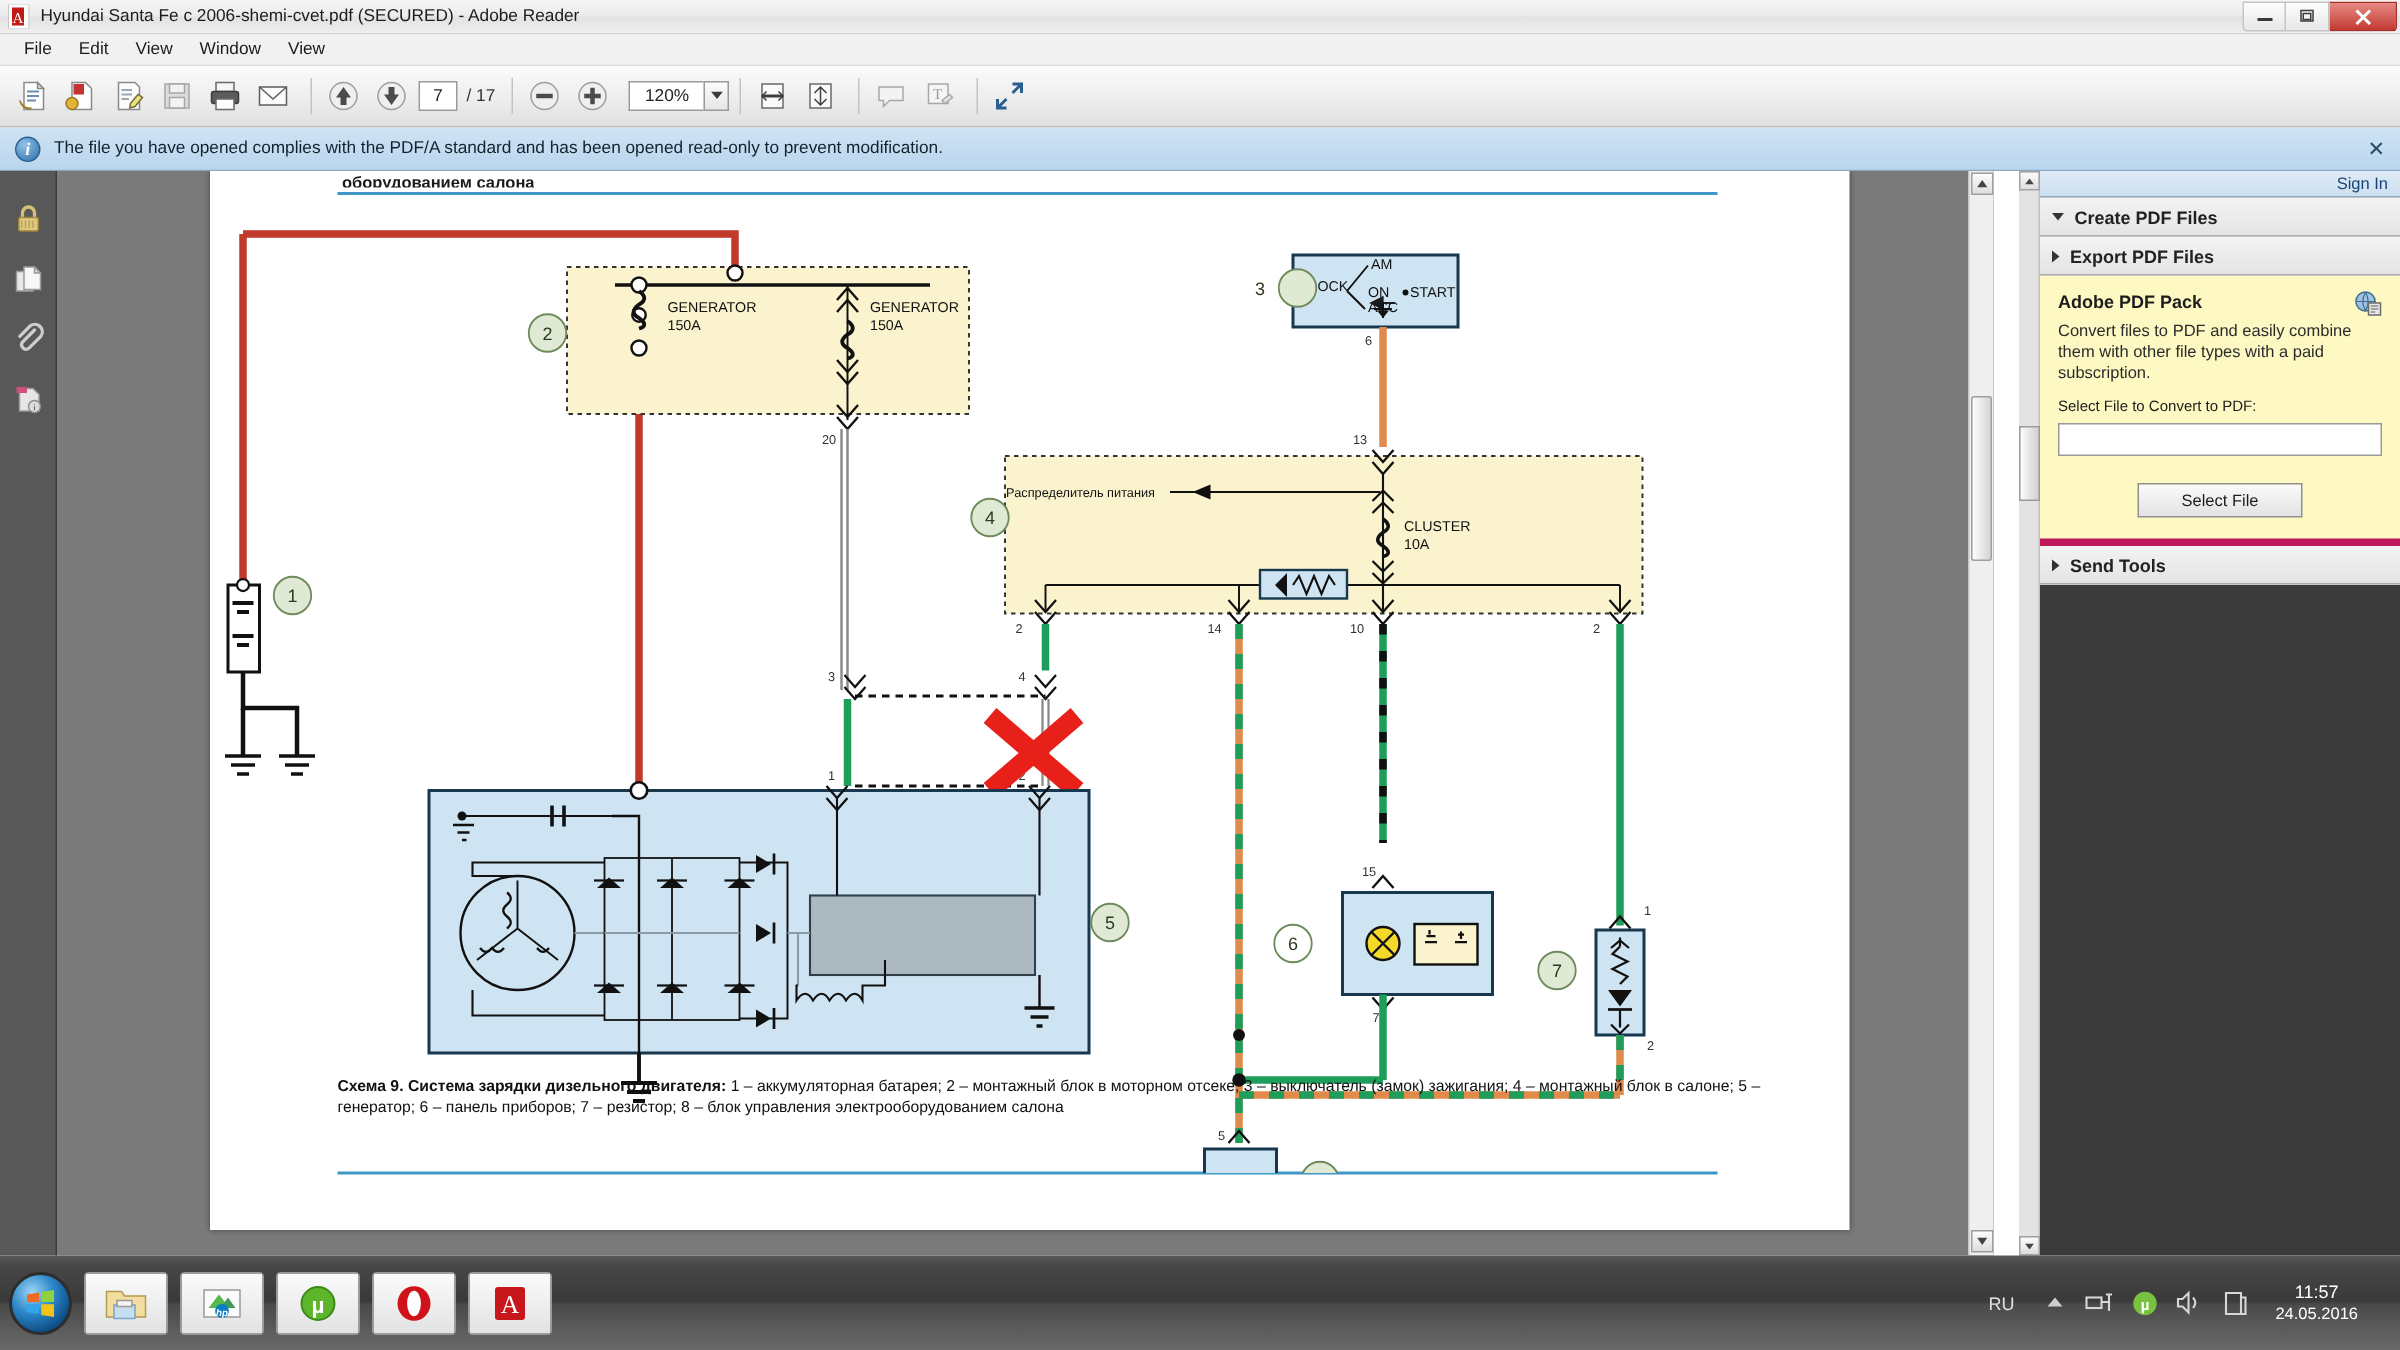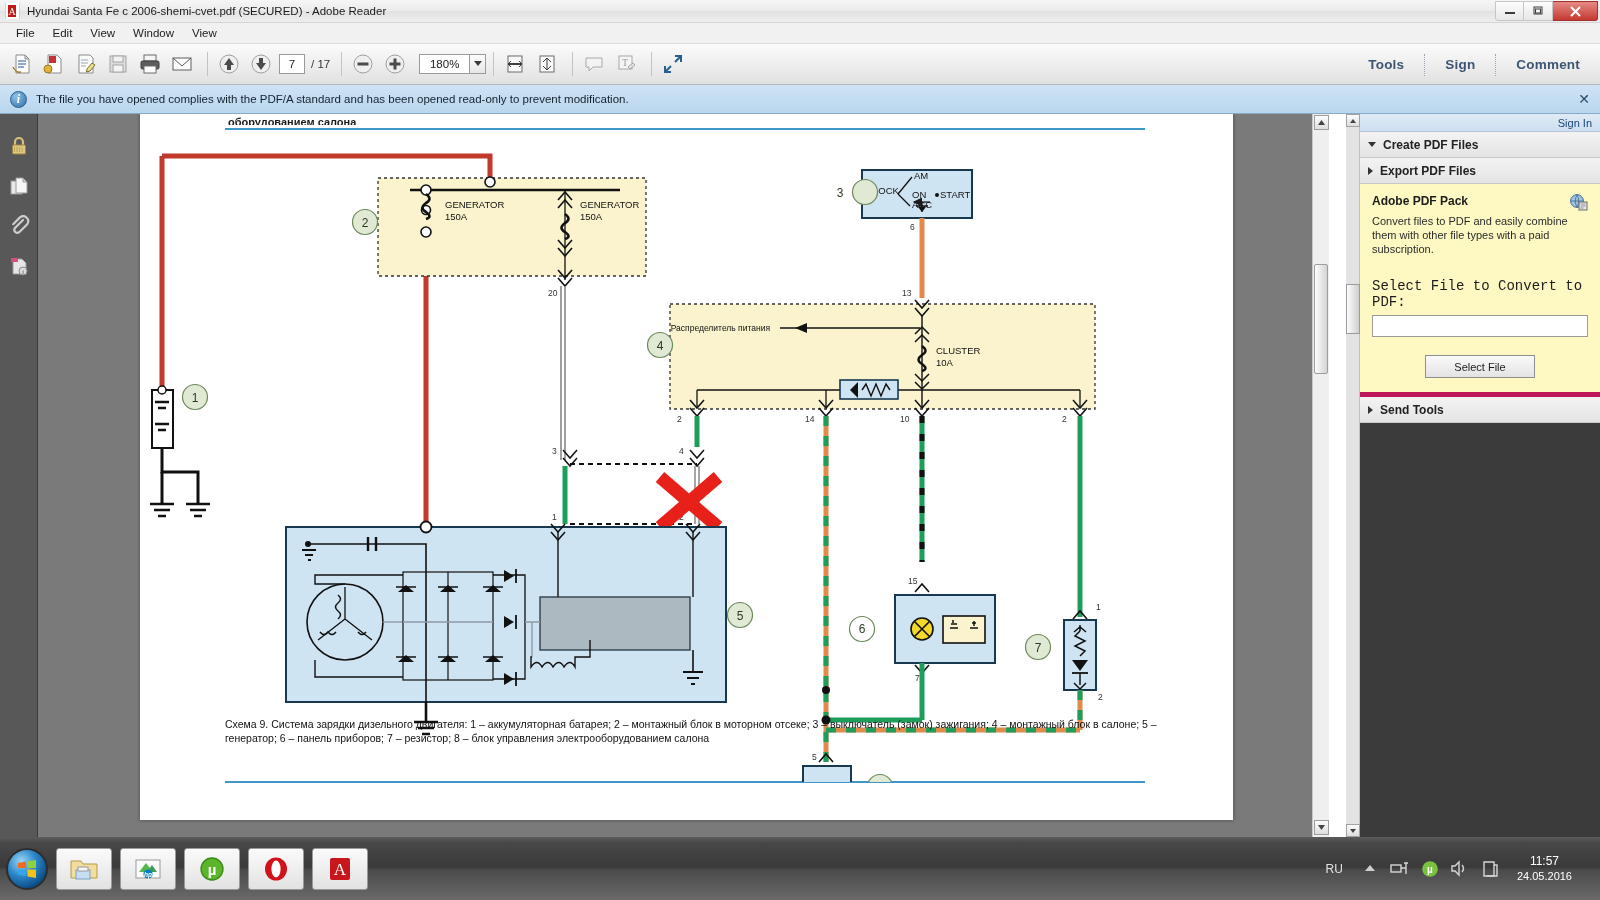--- a/index.html
+++ b/index.html
@@ -166,21 +166,21 @@
     border-bottom: 1px solid #c8c8c8;
     display: flex; align-items: center; padding-left: 8px;
   }
   .tri { width: 0; height: 0; margin-right: 7px; }
   .tri-right { border-left: 5px solid #333; border-top: 4px solid transparent; border-bottom: 4px solid transparent; }
   .tri-down { border-top: 5px solid #333; border-left: 4px solid transparent; border-right: 4px solid transparent; }
   .rp-section-title { font-size: 12px; font-weight: bold; color: #222; }
   .rp-body { background: #fef9c3; padding: 10px 12px 14px 12px; border-bottom: 5px solid #be185d; }
   .rp-h { font-size: 12px; font-weight: bold; color: #1c1c1c; margin-bottom: 6px; }
   .rp-p { font-size: 11px; color: #2b2b2b; line-height: 14px; }
-  .rp-label { font-size: 14px; color: #1c1c1c; margin-top: 22px; margin-bottom: 5px; font-family: Liberation Mono, monospace; }
+  .rp-label { font-size: 10px; color: #1c1c1c; margin-top: 10px; margin-bottom: 5px; }
   .rp-input {
     width: 100%; height: 22px; background: #fff; border: 1px solid #9a9a9a;
   }
   .rp-btn {
     width: 110px; height: 23px; margin: 18px auto 0 auto; display: block;
     background: linear-gradient(to bottom,#fafafa,#e3e3e3);
     border: 1px solid #8f8f8f; font-size: 11px; color: #1c1c1c;
   }
   .pdfpack-icon {
     position: absolute; right: 12px; width: 18px; height: 17px;
@@ -223,21 +223,21 @@
     position: absolute; left: 88px; top: 2px; font-size: 11px; color: #1a1a1a;
     font-weight: bold; overflow: hidden; height: 9px;
   }
   .rulehr {
     position: absolute; left: 85px; width: 920px; height: 2px; background: #3f97c8;
   }
   .caption {
     position: absolute; left: 85px; width: 965px; font-size: 10.5px; color: #111;
     line-height: 14px;
   }
-  .caption b { font-weight: normal; text-align: center; }
+  .caption b { font-weight: bold; text-align: center; }
 
   svg { display: block; }
 </style>
 </head>
 <body>
 
 <div id="app">
 
   <div class="titlebar">
     <div class="tb-icon">
@@ -348,21 +348,21 @@
       </svg>
     </div>
     <div class="tbtn">
       <svg width="22" height="22" viewBox="0 0 22 22">
         <circle cx="11" cy="11" r="9" fill="#efefef" stroke="#9e9e9e"></circle>
         <rect x="5.5" y="9.5" width="11" height="3" fill="#4b4b4b"></rect>
         <rect x="9.5" y="5.5" width="3" height="11" fill="#4b4b4b"></rect>
       </svg>
     </div>
     <div style="display:flex;margin-left:6px;">
-      <div class="zoombox">180%</div>
+      <div class="zoombox">120%</div>
       <div class="zoomarrow">
         <svg width="8" height="6">
             <path d="M0 0 L8 0 L4 5 z" fill="#3a3a3a"></path>
           </svg>
       </div>
     </div>
 
     <div class="tsep"></div>
 
     <div class="tbtn">
@@ -396,27 +396,20 @@
 
     <div class="tsep"></div>
 
     <div class="tbtn">
       <svg width="22" height="22" viewBox="0 0 22 22">
         <path d="M13 3 h6 v6 M19 3 L13 9" fill="none" stroke="#2a5e90" stroke-width="2"></path>
         <path d="M9 19 h-6 v-6 M3 19 L9 13" fill="none" stroke="#2a5e90" stroke-width="2"></path>
       </svg>
     </div>
 
-    <div class="tright">
-      <div class="tlink">Tools</div>
-      <div class="tvsep"></div>
-      <div class="tlink">Sign</div>
-      <div class="tvsep"></div>
-      <div class="tlink">Comment</div>
-    </div>
   </div>
 
   <div class="infobar">
     <div class="infoicon">i</div>
     <div class="infotext">The file you have opened complies with the PDF/A standard and has been opened read-only to prevent modification.</div>
     <div class="infoclose">✕</div>
   </div>
 
   <div class="navrail">
     <div class="navicon">

